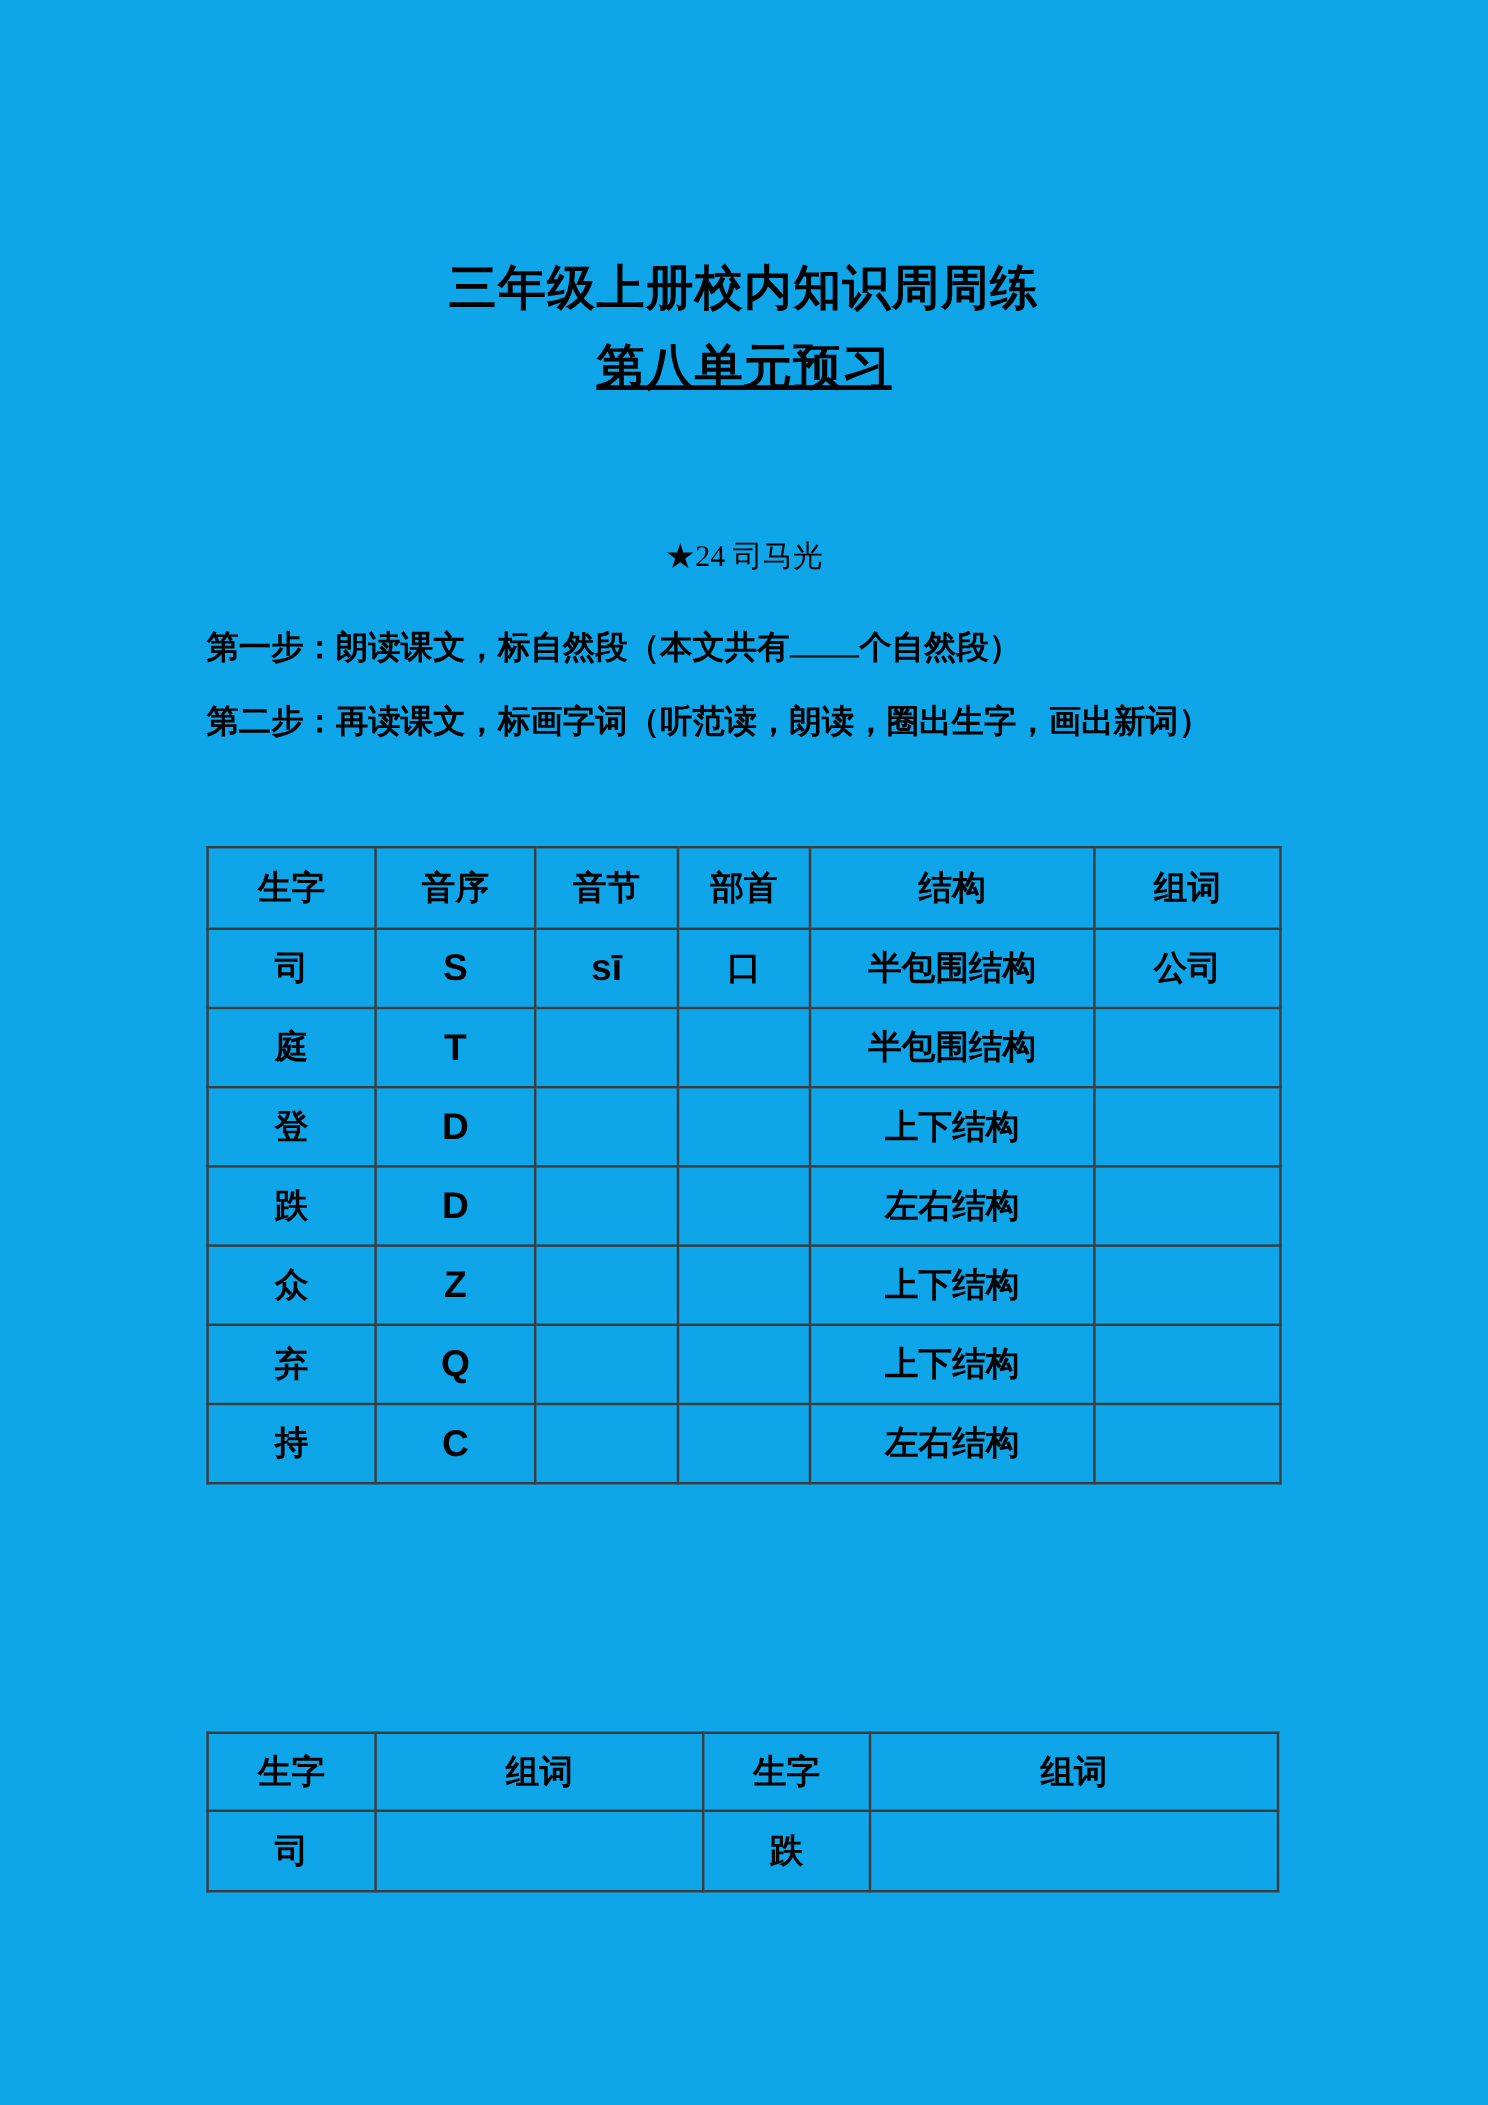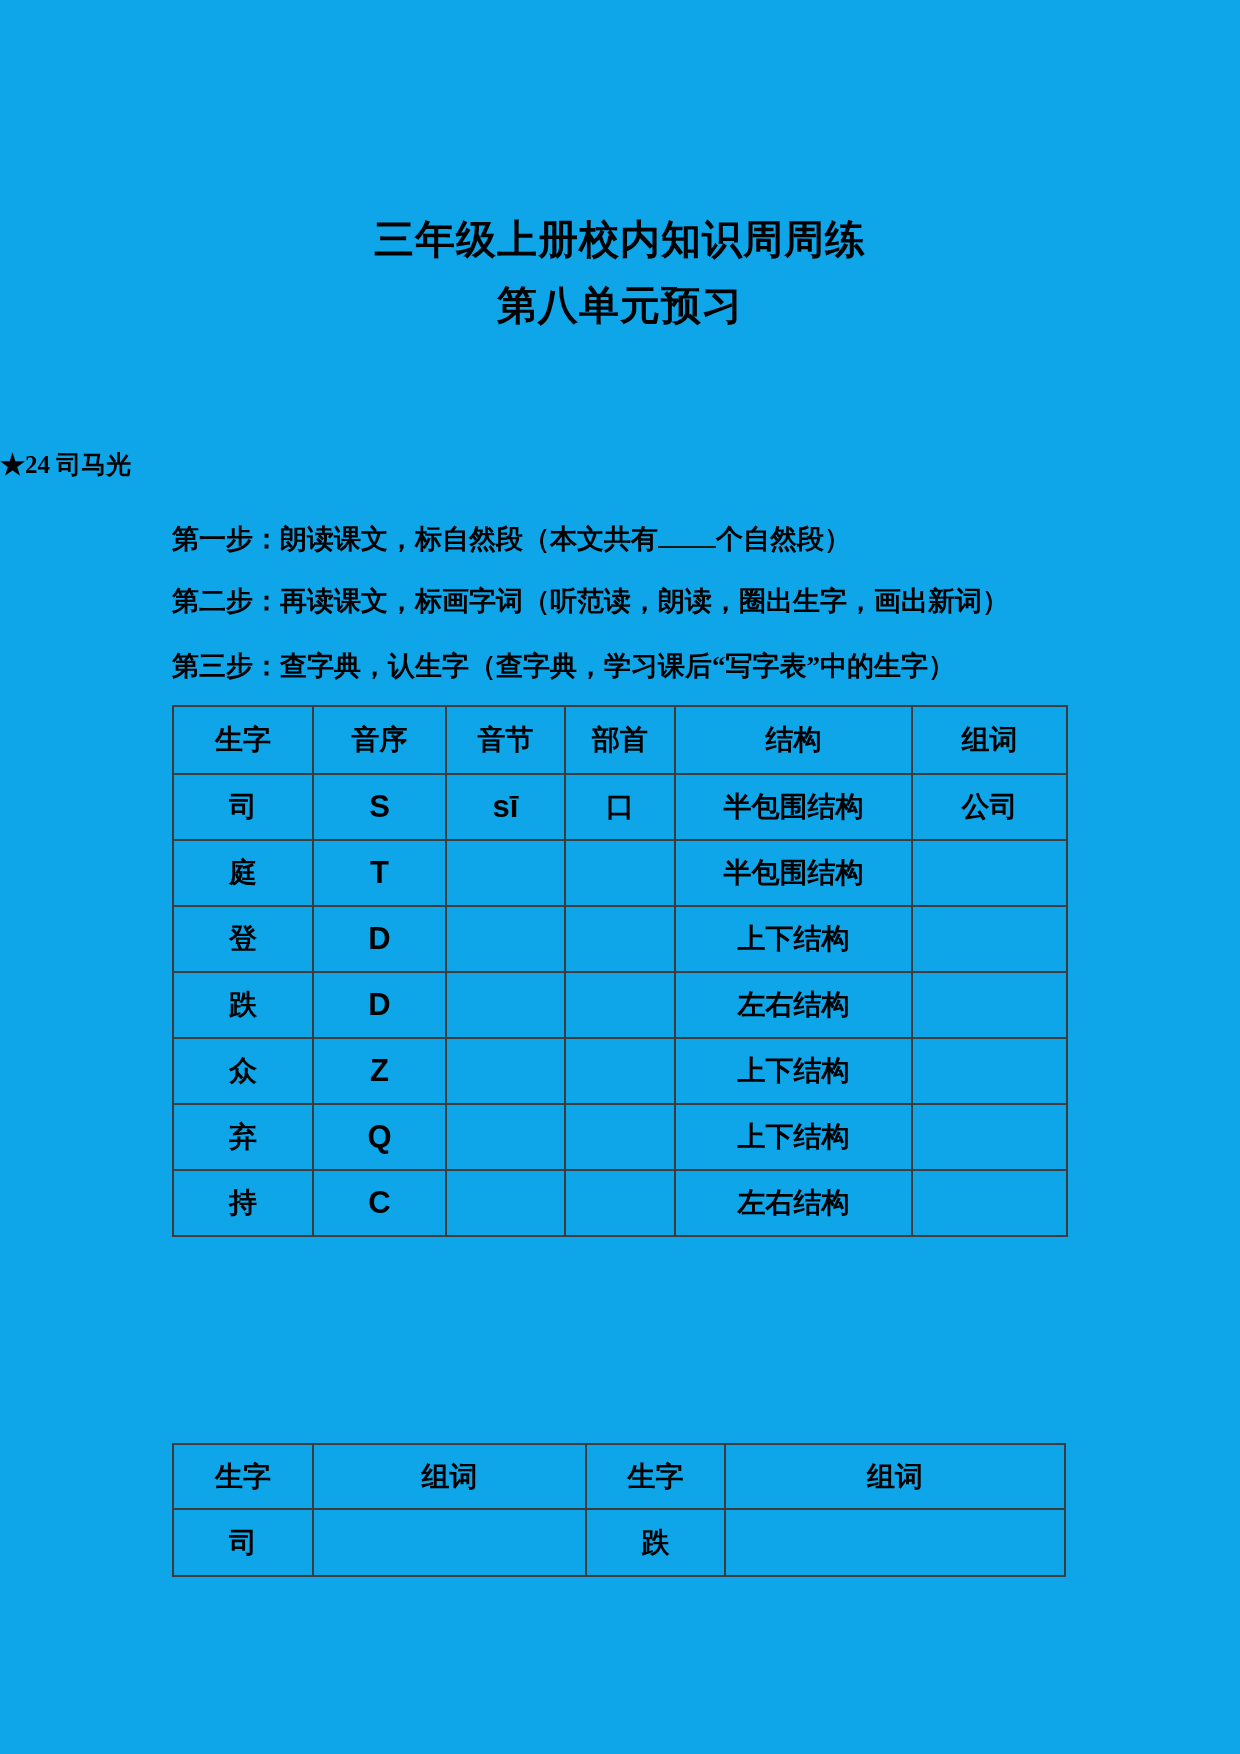--- a/index.html
+++ b/index.html
@@ -30,29 +30,30 @@
   .doc-subtitle {
     position: absolute;
     top: 282px;
     left: 0;
     width: 1240px;
     text-align: center;
     font-size: 40px;
     font-weight: bold;
     letter-spacing: 1px;
     line-height: 48px;
+    text-decoration: underline;
   }
   .lesson-heading {
     position: absolute;
     top: 449px;
     left: 0;
     width: 1240px;
-    text-align: left;
+    text-align: center;
     font-size: 25px;
-    font-weight: bold;
+    font-weight: normal;
     line-height: 32px;
   }
   .step-line {
     position: absolute;
     left: 172px;
     width: 960px;
     font-size: 27px;
     font-weight: bold;
     line-height: 36px;
     white-space: nowrap;
@@ -109,21 +110,20 @@
 
 <div class="page">
 
   <div class="doc-title">三年级上册校内知识周周练</div>
   <div class="doc-subtitle">第八单元预习</div>
   <div class="lesson-heading">★24 司马光</div>
 
   <div class="step-line step-2">第二步：再读课文，标画字词（听范读，朗读，圈出生字，画出新词）</div>
 
   <div class="step-line step-1"><span>第一步：朗读课文，标自然段（本文共有</span><span class="blank-line"></span><span>个自然段）</span></div>
-  <div class="step-line step-3">第三步：查字典，认生字（查字典，学习课后“写字表”中的生字）</div>
 
   <table class="vocab-table">
     <colgroup>
       <col style="width:140px">
         <col style="width:133px">
         <col style="width:119px">
       <col style="width:110px">
         <col style="width:237px">
         <col style="width:155px">
     </colgroup>

